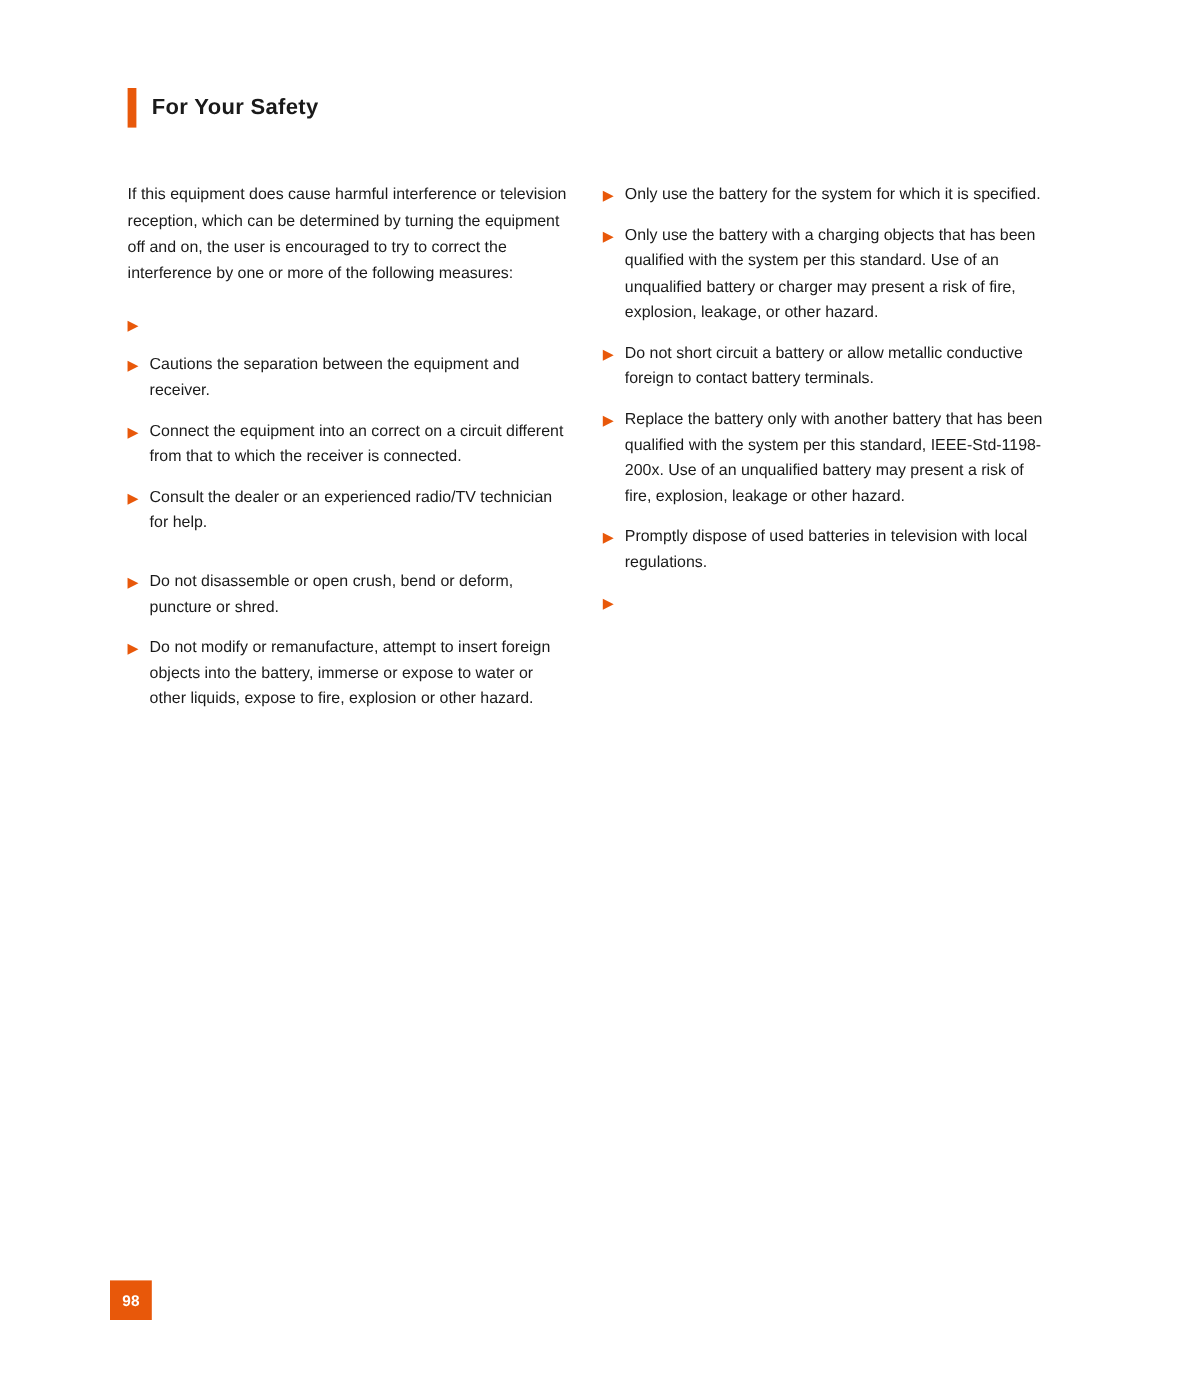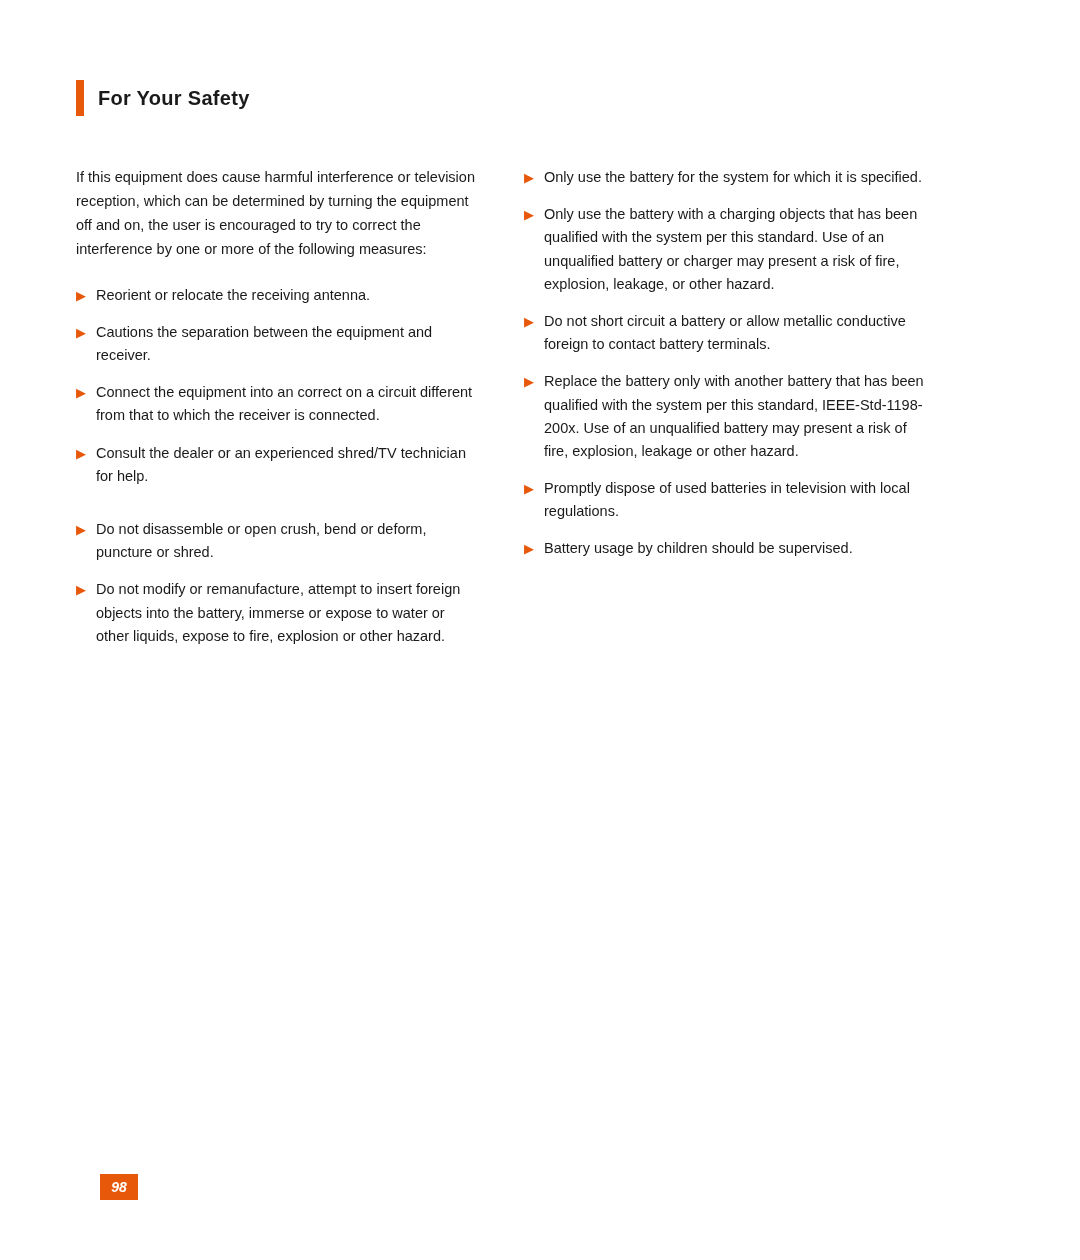--- a/index.html
+++ b/index.html
@@ -15,21 +15,21 @@
       font-family: 'Arial', sans-serif;
       font-size: 15px;
       color: #1a1a1a;
       position: relative;
       overflow: hidden;
     }
 
     .page-container {
       width: 1080px;
       height: 1260px;
-      padding: 80px 100px 80px 76px;
+      padding: 80px 100px 80px 116px;
       position: relative;
     }
 
     .page-header {
       display: flex;
       align-items: center;
       margin-bottom: 50px;
     }
 
     .orange-bar {
@@ -42,21 +42,21 @@
 
     .page-title {
       font-size: 20px;
       font-weight: 800;
       color: #1a1a1a;
       letter-spacing: 0.3px;
     }
 
     .content-columns {
       display: flex;
-      gap: 48px;
+      gap: 32px;
       margin-top: 10px;
     }
 
     .left-column {
       flex: 1;
       max-width: 400px;
     }
 
     .right-column {
       flex: 1;
@@ -102,58 +102,56 @@
 
     .page-number-box {
       position: absolute;
       bottom: 60px;
       left: 100px;
       background: #e8580a;
       color: #ffffff;
       font-size: 14px;
       font-weight: 700;
       width: 38px;
-      height: 26px;
+      height: 36px;
       display: flex;
       align-items: center;
       justify-content: center;
-      font-style: italic;
     }
   </style>
 </head>
 <body>
 
 <div class="page-container">
 
   <div class="page-header">
     <div class="orange-bar"></div>
     <h1 class="page-title">For Your Safety</h1>
   </div>
 
   <div class="content-columns">
 
     <div class="left-column">
       <p class="intro-text">If this equipment does cause harmful interference or television reception, which can be determined by turning the equipment off and on, the user is encouraged to try to correct the interference by one or more of the following measures:</p>
 
       <ul class="bullet-list">
         <li>
           <span class="bullet-arrow">▶</span>
-          <span>Reorient or relocate the receiving antenna.</span>
         </li>
         <li>
           <span class="bullet-arrow">▶</span>
           <span>Cautions the separation between the equipment and receiver.</span>
         </li>
         <li>
           <span class="bullet-arrow">▶</span>
           <span>Connect the equipment into an correct on a circuit different from that to which the receiver is connected.</span>
         </li>
         <li>
           <span class="bullet-arrow">▶</span>
-          <span>Consult the dealer or an experienced shred/TV technician for help.</span>
+          <span>Consult the dealer or an experienced radio/TV technician for help.</span>
         </li>
       </ul>
 
 
       <ul class="bullet-list">
         <li>
           <span class="bullet-arrow">▶</span>
           <span>Do not disassemble or open crush, bend or deform, puncture or shred.</span>
         </li>
         <li>
@@ -180,21 +178,20 @@
         <li>
           <span class="bullet-arrow">▶</span>
           <span>Replace the battery only with another battery that has been qualified with the system per this standard, IEEE-Std-1198-200x. Use of an unqualified battery may present a risk of fire, explosion, leakage or other hazard.</span>
         </li>
         <li>
           <span class="bullet-arrow">▶</span>
           <span>Promptly dispose of used batteries in television with local regulations.</span>
         </li>
         <li>
           <span class="bullet-arrow">▶</span>
-          <span>Battery usage by children should be supervised.</span>
         </li>
       </ul>
     </div>
 
   </div>
 
   <div class="page-number-box">
     <span>98</span>
   </div>
 

